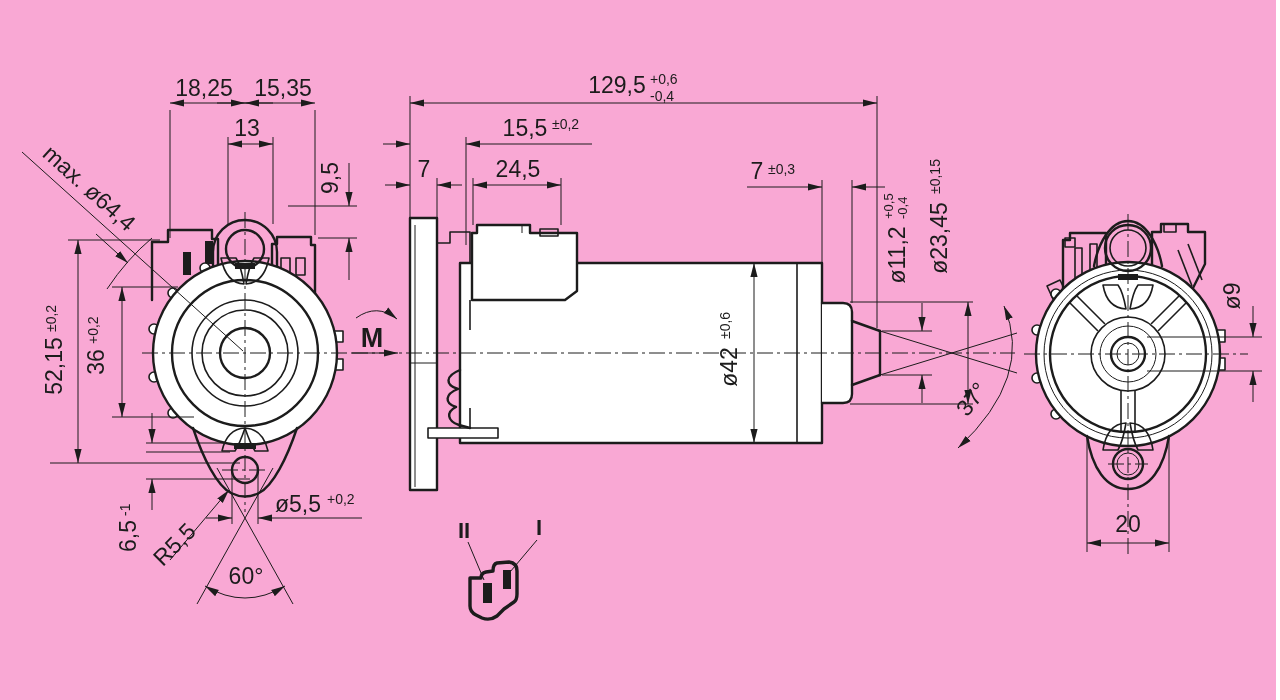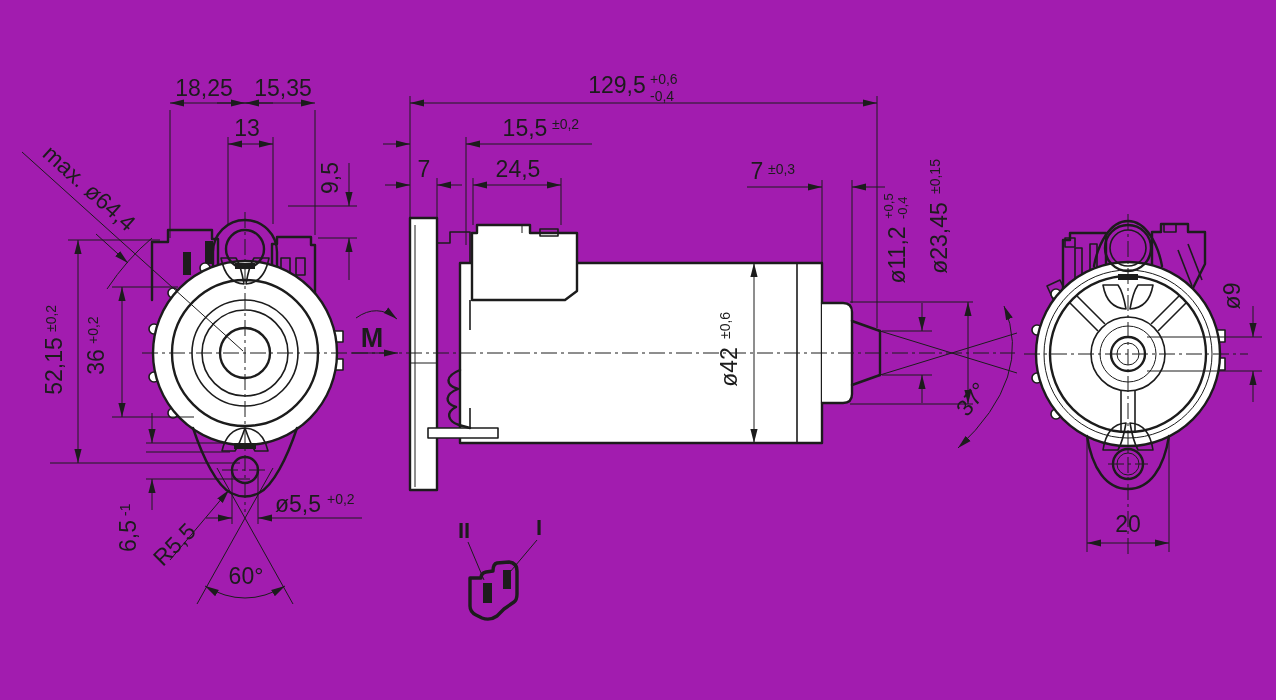--- a/index.html
+++ b/index.html
@@ -1,16 +1,16 @@
 <!DOCTYPE html>
 <html><head>
 <meta charset="utf-8">
 <style>
   html,body{margin:0;padding:0;background:#fff;}
-  .stage{width:1276px;height:700px;background:#a21caf;position:relative;overflow:hidden;}
+  .stage{width:1276px;height:700px;background:#f9a8d4;position:relative;overflow:hidden;}
   svg{display:block;}
   .o2{stroke:#1c1c1c;stroke-width:2.4;fill:none;stroke-linejoin:round;stroke-linecap:round;}
   .o1{stroke:#1c1c1c;stroke-width:1.6;fill:none;stroke-linejoin:round;}
   .th{stroke:#1c1c1c;stroke-width:1;fill:none;}
   .cl{stroke:#1c1c1c;stroke-width:1;fill:none;stroke-dasharray:16 4 3 4;}
   .wf{fill:#ffffff;}
   .bk{fill:#1c1c1c;stroke:none;}
   text{font-family:"Liberation Sans","DejaVu Sans",sans-serif;fill:#1c1c1c;}
   .dim{font-size:23px;}
   .sm{font-size:14px;}

